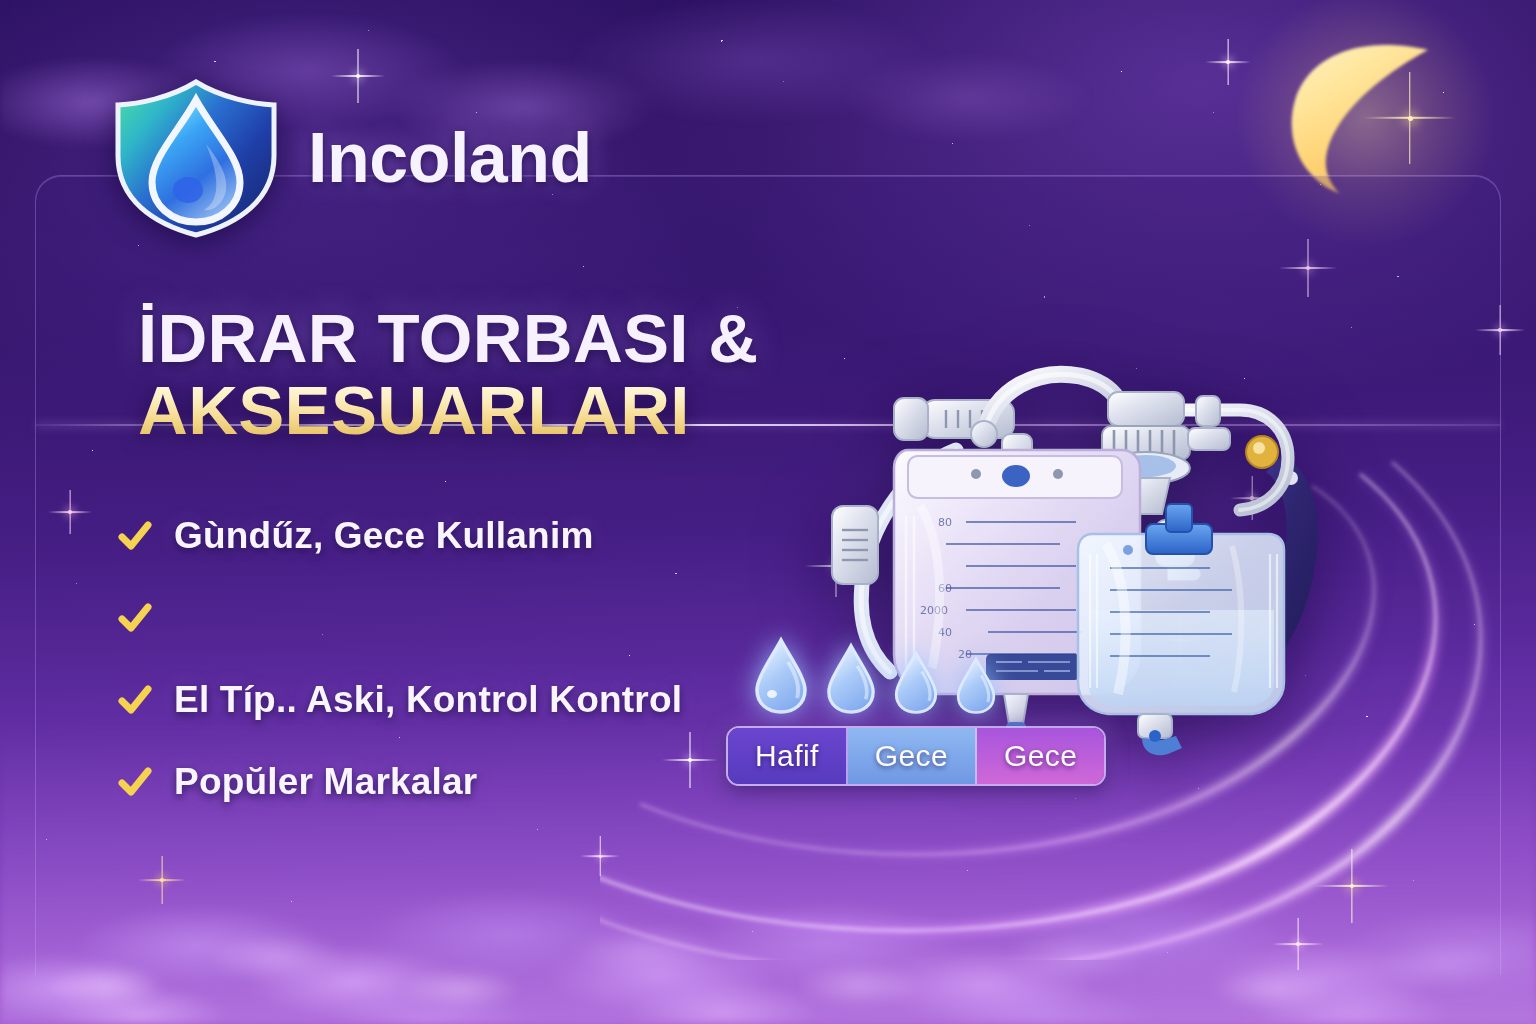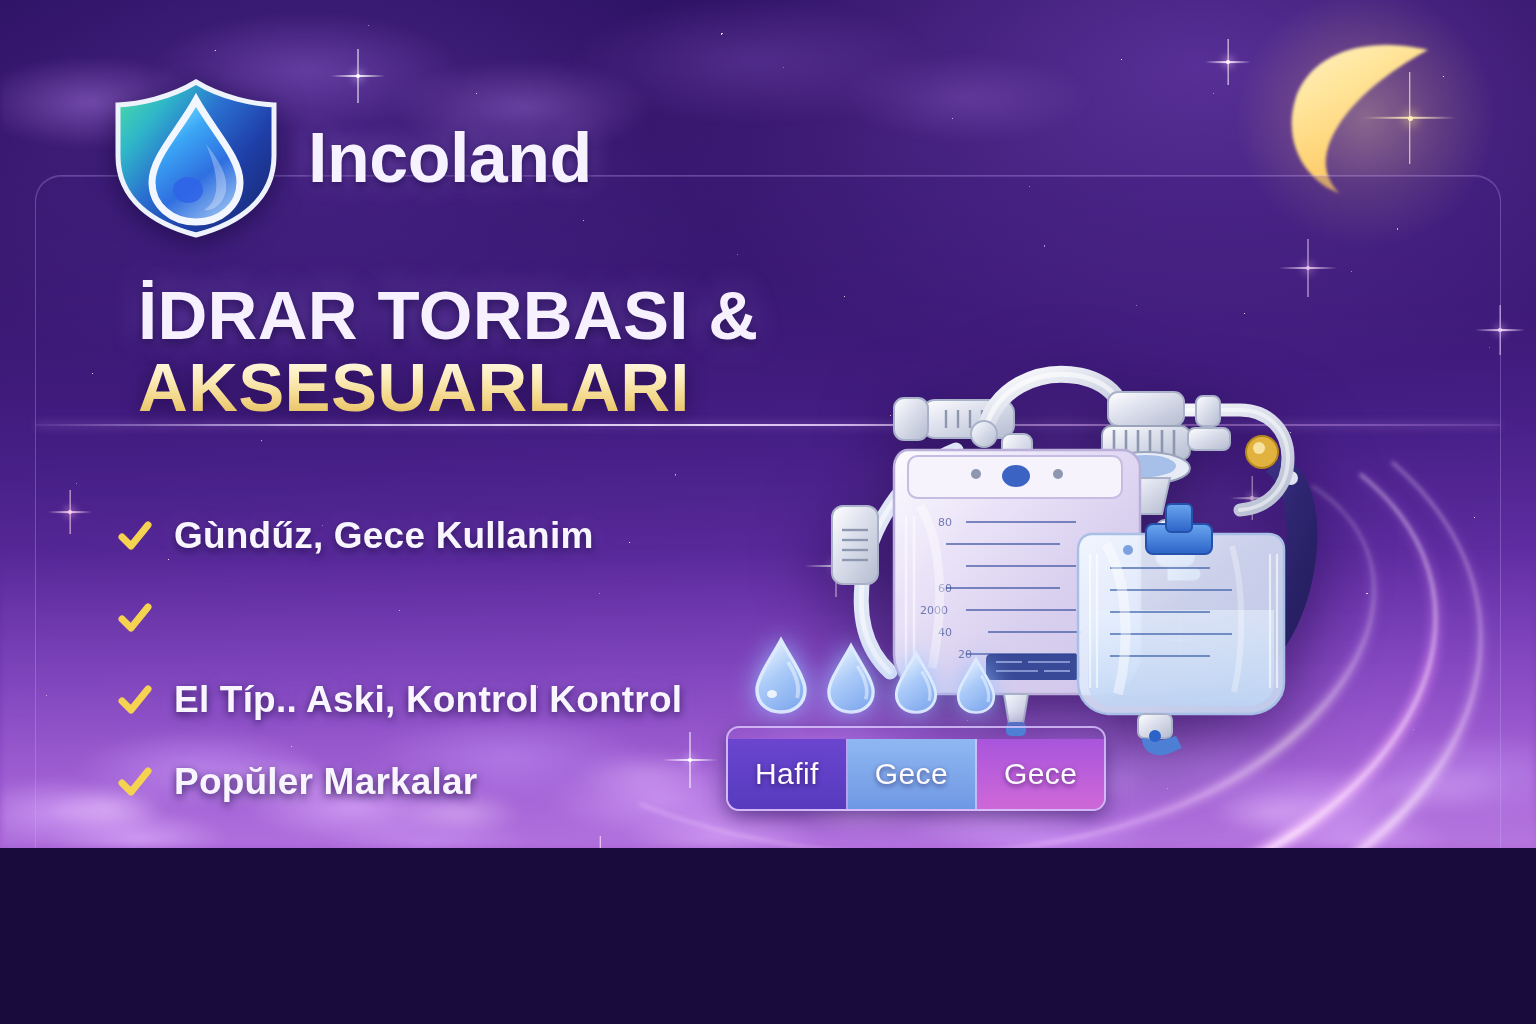--- a/index.html
+++ b/index.html
@@ -2,21 +2,21 @@
 <html><head>
 <meta charset="utf-8">
 <title>Incoland Banner</title>
 <style>
   * { margin:0; padding:0; box-sizing:border-box; }
   html, body { width:1536px; height:1024px; overflow:hidden; background:#1a0b3d; }
   body { font-family:"Liberation Sans", sans-serif; }
 
   
   .stage{
-    position:relative; width:1536px; height:848px; overflow:hidden;
+    position:relative; width:1536px; height:1024px; overflow:hidden;
     background:
       radial-gradient(ellipse 900px 520px at 78% 8%, rgba(120,70,190,.55) 0%, rgba(120,70,190,0) 62%),
       radial-gradient(ellipse 700px 430px at 20% 14%, rgba(95,55,165,.45) 0%, rgba(95,55,165,0) 65%),
       linear-gradient(178deg,
         #2a1060 0%, #321466 14%, #36176e 27%,
         #3d1a78 40%, #471f86 52%, #5a2a9c 64%,
         #7338b4 76%, #8e49c6 86%, #a25bd0 94%, #b06ad6 100%);
   }
 
   
@@ -175,21 +175,21 @@
 
   
   .logo{ position:absolute; left:108px; top:78px; display:flex; align-items:center; gap:24px; }
   .logo-mark{ width:176px; height:160px; filter:drop-shadow(0 5px 14px rgba(10,0,45,.55)); }
   .logo-text{
     font-size:70px; font-weight:700; letter-spacing:-.5px; color:#f6f2ff;
     text-shadow:0 3px 10px rgba(25,5,70,.75), 0 0 26px rgba(190,150,255,.45);
   }
 
   
-  .headline{ position:absolute; left:138px; top:280px; }
+  .headline{ position:absolute; left:138px; top:303px; }
   .hl-line{ font-size:69px; font-weight:700; line-height:72px; letter-spacing:.3px; white-space:nowrap; }
   .hl-line.l1{
     color:#f7f1ff;
     text-shadow:0 4px 12px rgba(22,4,60,.70), 0 0 30px rgba(185,145,255,.40);
   }
   .hl-line.l2{
     background:linear-gradient(180deg,#fffaea 4%,#fdeec0 34%,#f4d98c 62%,#e6c062 88%);
     -webkit-background-clip:text; background-clip:text; color:transparent;
     filter:drop-shadow(0 4px 10px rgba(22,4,60,.72));
   }
@@ -208,24 +208,23 @@
   .drop{ filter:drop-shadow(0 0 13px rgba(150,190,255,.85)); }
 
   
   .pills{
     position:absolute; left:726px; top:726px; display:flex;
     border-radius:13px; overflow:hidden;
     border:2px solid rgba(220,200,255,.80);
     box-shadow:0 5px 20px rgba(20,2,58,.55), 0 0 22px rgba(190,140,255,.38);
   }
   .pill{
-    padding:18px 27px; font-size:30px; font-weight:500; color:#fdfbff; letter-spacing:.4px;
+    padding:11px 27px; font-size:30px; font-weight:500; color:#fdfbff; letter-spacing:.4px;
     text-shadow:0 2px 5px rgba(20,2,55,.55);
     border-right:2px solid rgba(220,200,255,.72);
-    margin-top:11px;
   }
   .pill:last-child{ border-right:none;text-align:right; }
   .pill.p1{ background:linear-gradient(180deg,#6b45cf 0%,#563bbe 100%); }
   .pill.p2{ background:linear-gradient(180deg,#8fb8f2 0%,#6f98e4 100%); }
   .pill.p3{ background:linear-gradient(180deg,#a855dc 0%,#cf68d8 100%); }
 
   
   .product{ position:absolute; left:770px; top:338px; width:560px; height:430px;
             filter:drop-shadow(0 16px 34px rgba(18,2,55,.60)); }
   .prod-glow{

